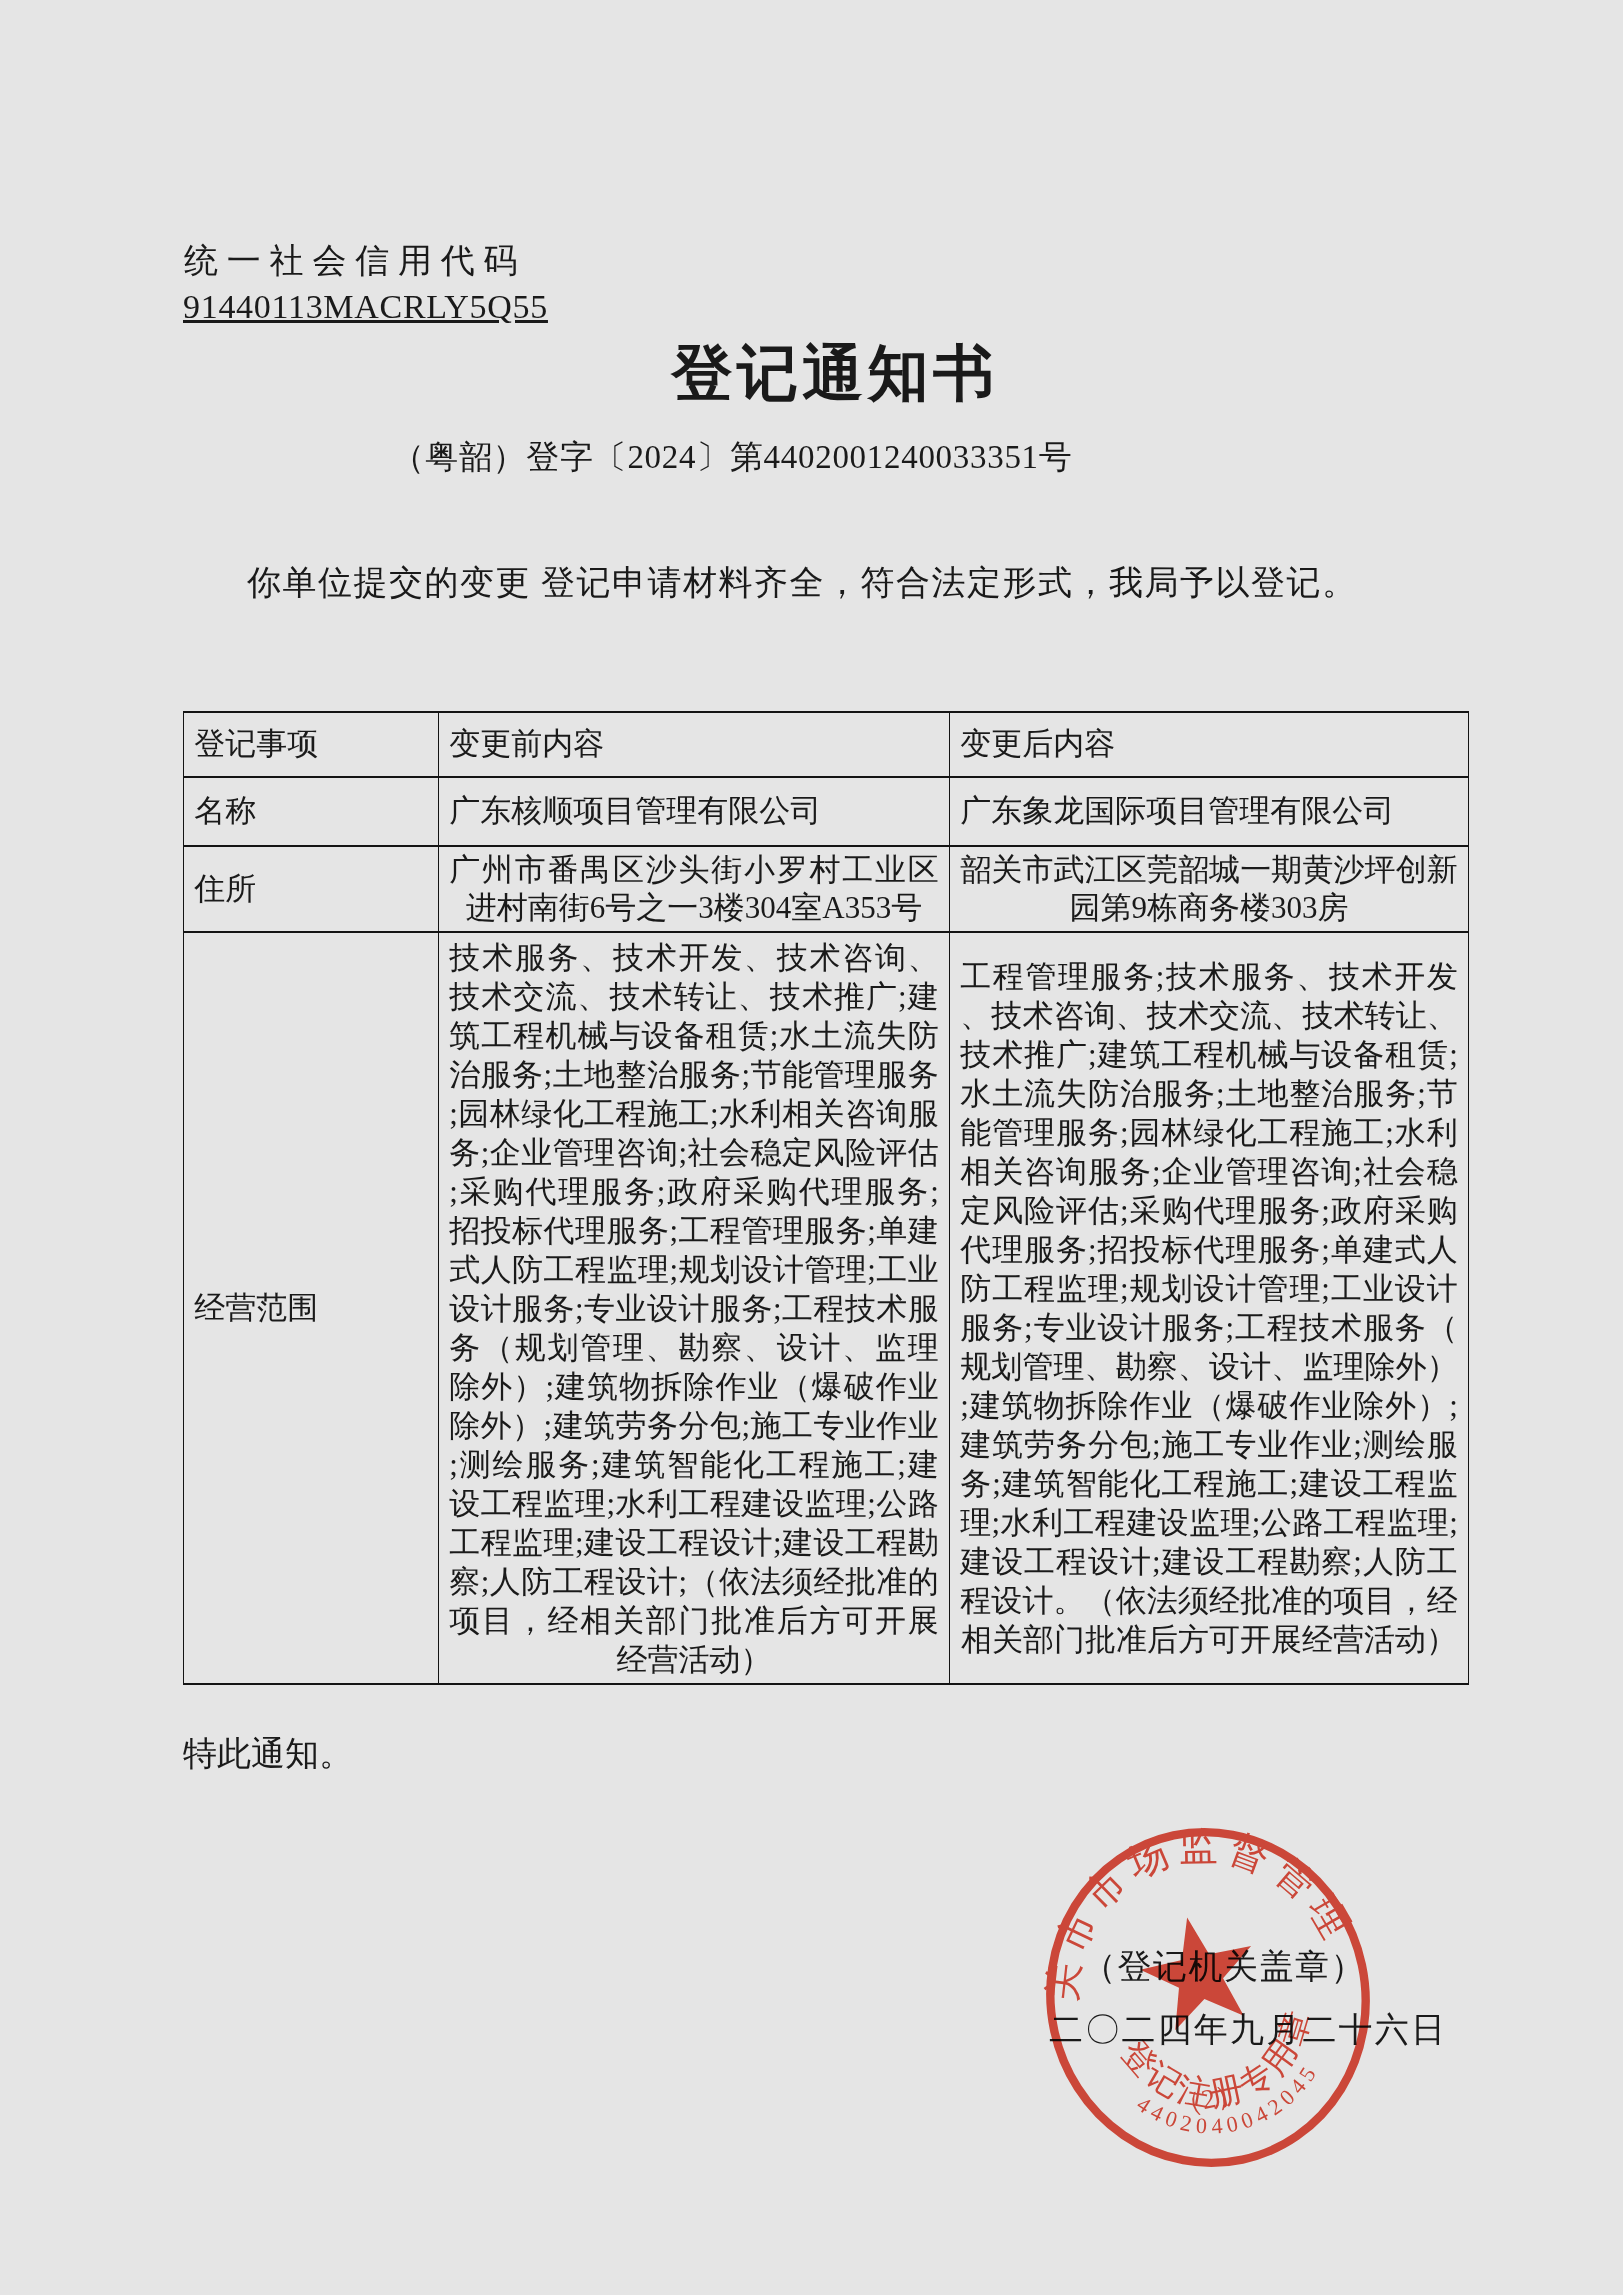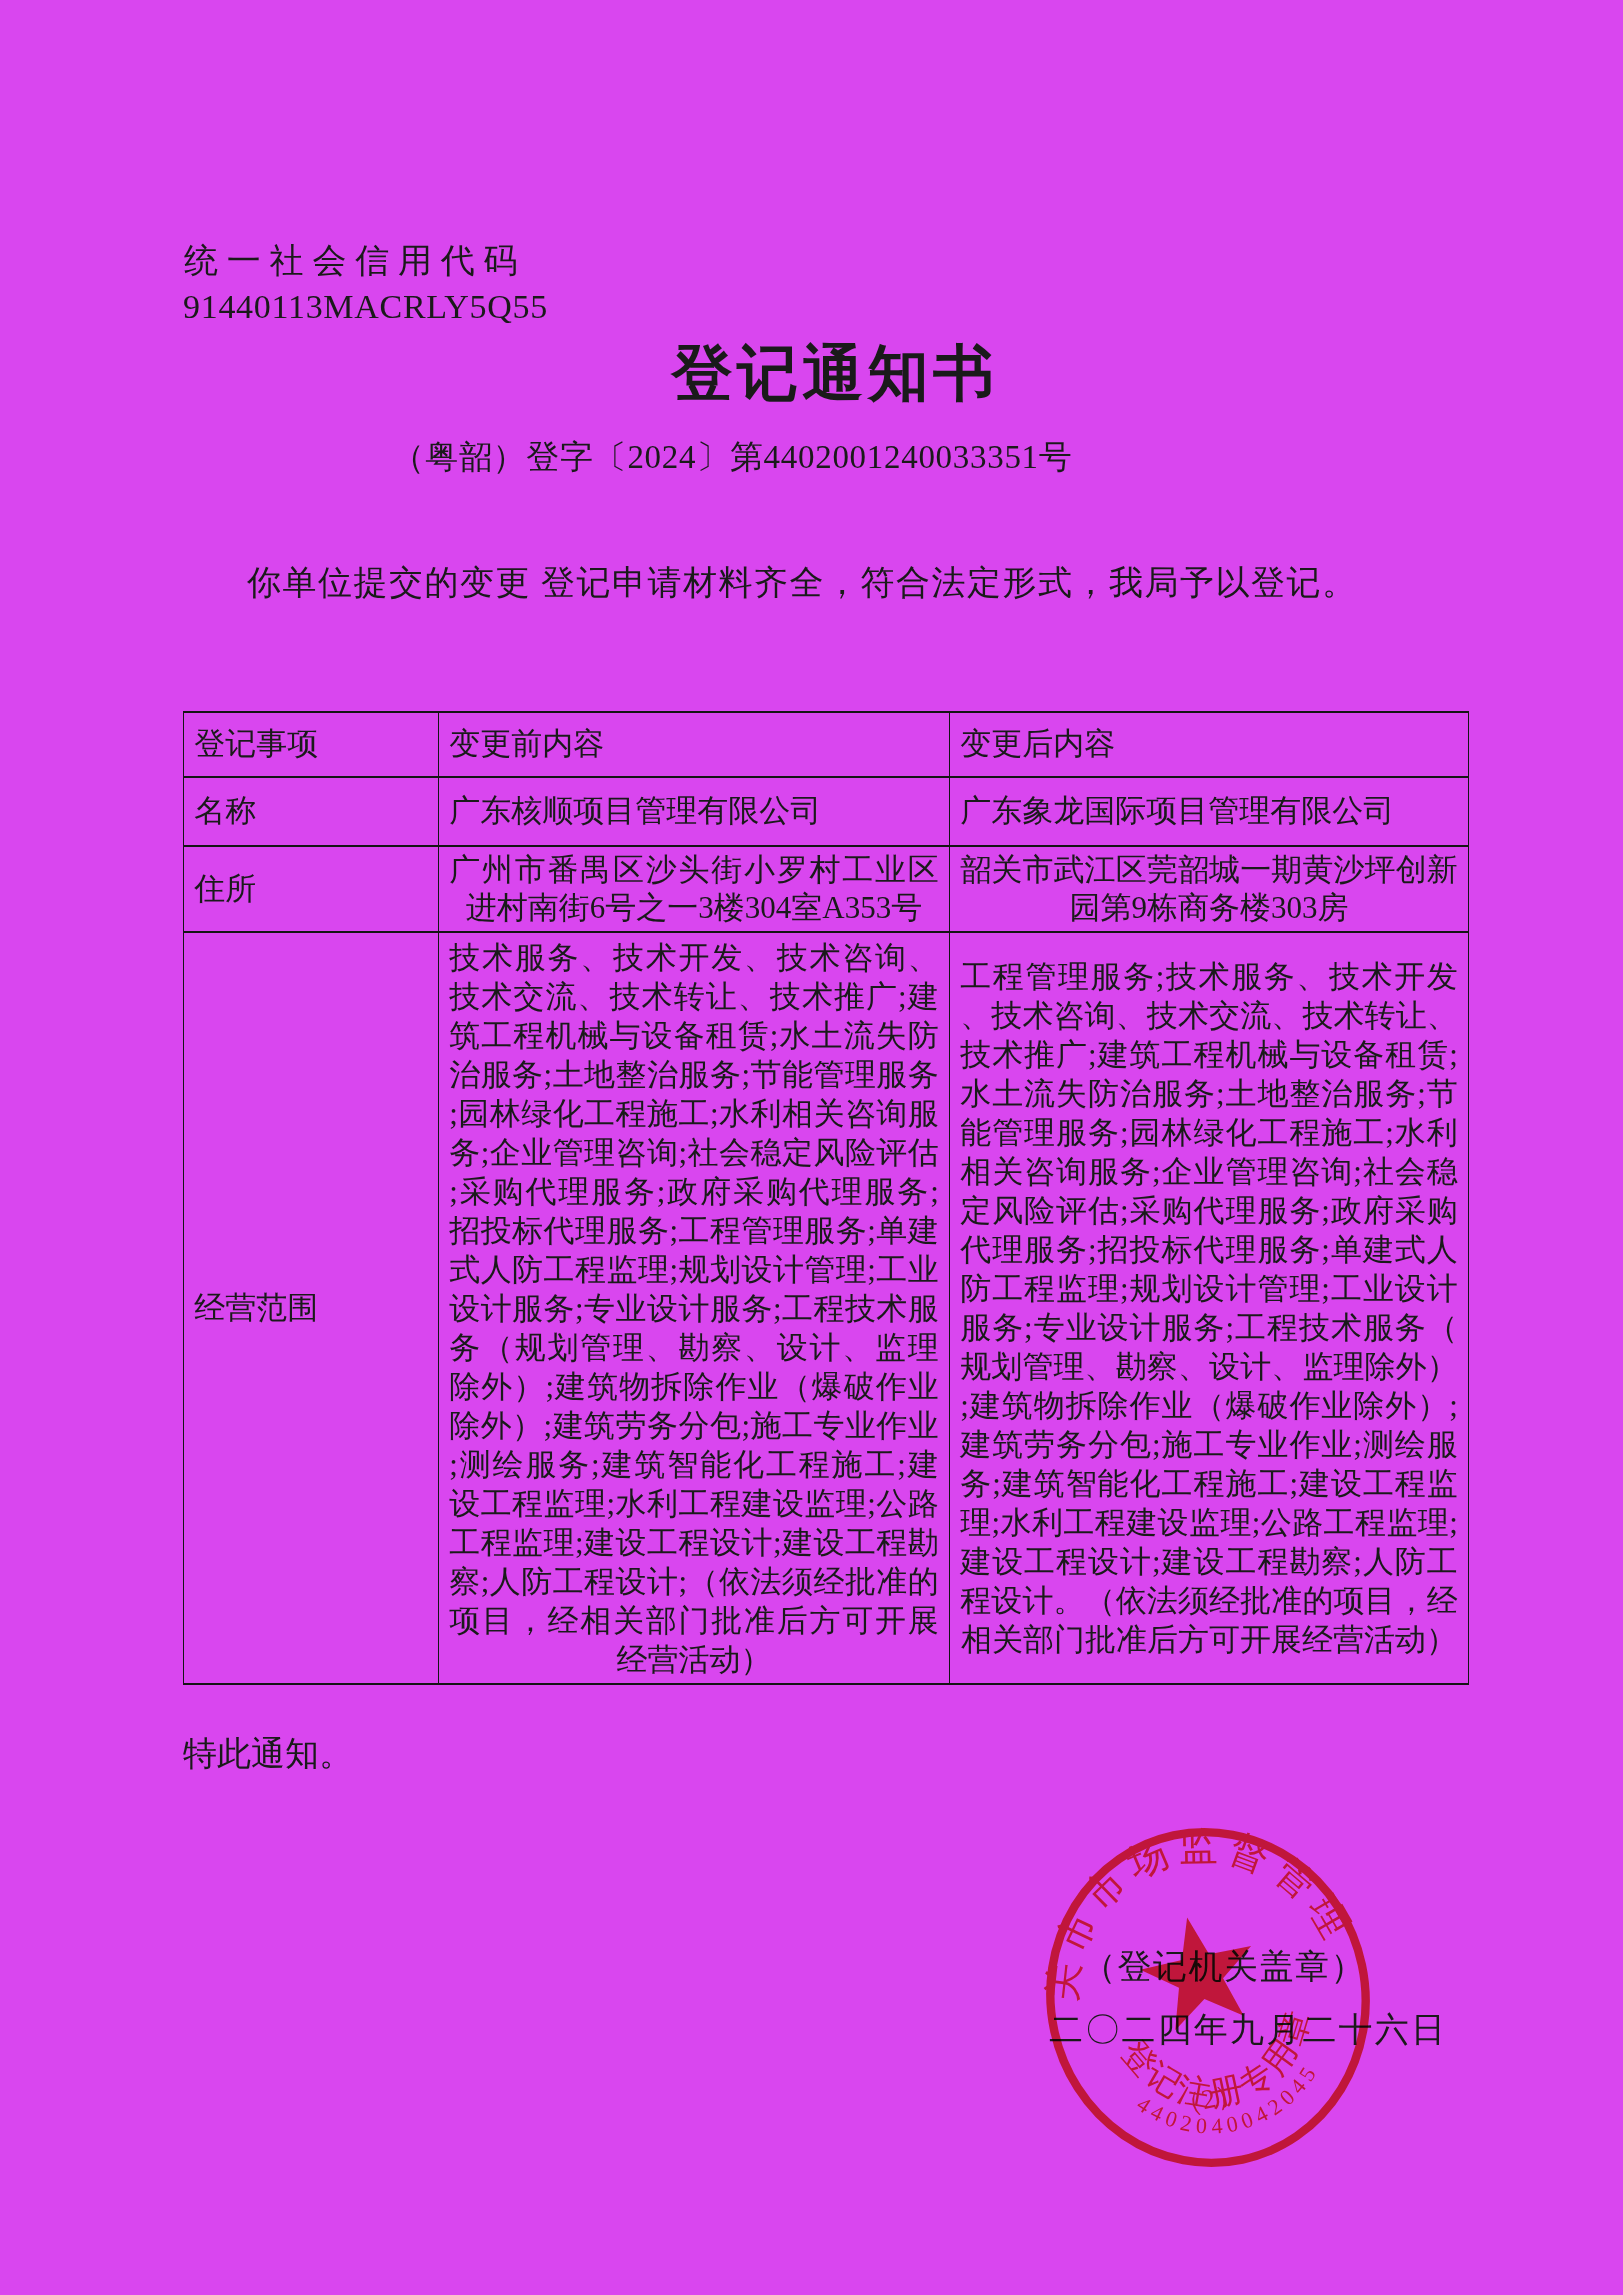--- a/index.html
+++ b/index.html
@@ -1,26 +1,26 @@
 <!DOCTYPE html>
 <html style="font-size:11.7px"><head>
 <meta charset="utf-8">
 <style>
   html,body{margin:0;padding:0;background:#888;}
   #page{
     position:relative;
     width:1624px;height:2295px;
-    background:#d946ef;
+    background:#e5e5e5;
     font-family:"Liberation Serif","DejaVu Serif",serif;
     color:#1a1a1a;
     overflow:hidden;
   }
   .abs{position:absolute;}
   #credit-label{left:184px;top:238px;font-size:34px;letter-spacing:8.8px;}
-  #credit-code{left:183px;top:288px;font-size:34px;letter-spacing:0.7px;}
+  #credit-code{left:183px;top:288px;font-size:34px;letter-spacing:0.7px;text-decoration:underline;}
   #doc-title{left:0;top:333px;width:1624px;text-align:center;font-size:61px;font-weight:bold;letter-spacing:4.4px;padding-left:23px;}
   #doc-number{left:0;top:435px;width:1464px;text-align:center;font-size:33px;letter-spacing:0.7px;}
   #salutation{left:180px;top:494px;font-size:34px;}
   #body-par{left:180px;top:559px;width:1307px;font-size:34px;line-height:47px;text-indent:67px;letter-spacing:1.5px;}
   #table-intro{left:180px;top:638px;font-size:34px;}
   #closing{left:183px;top:1731px;font-size:34px;}
 
   table#reg{
     position:absolute;left:183px;top:711px;
     border-collapse:collapse;table-layout:fixed;

